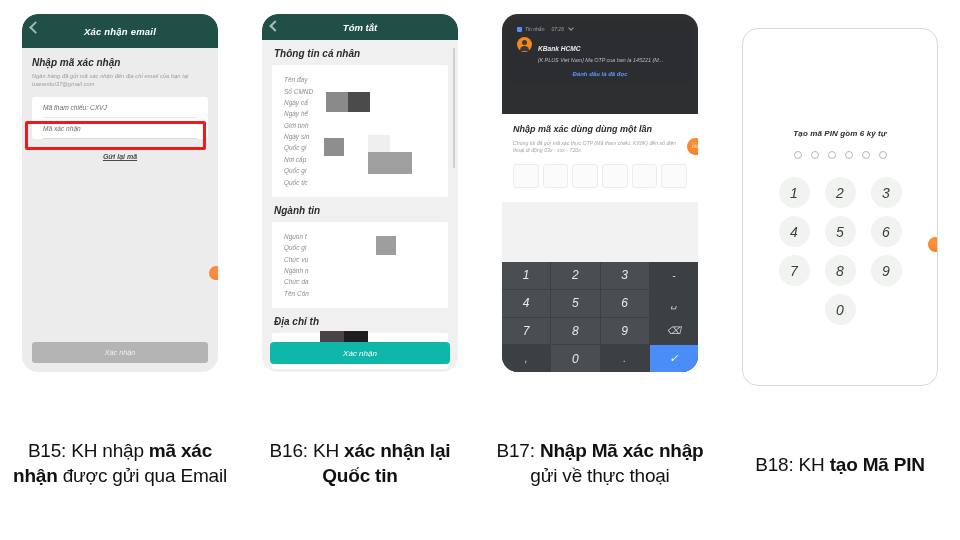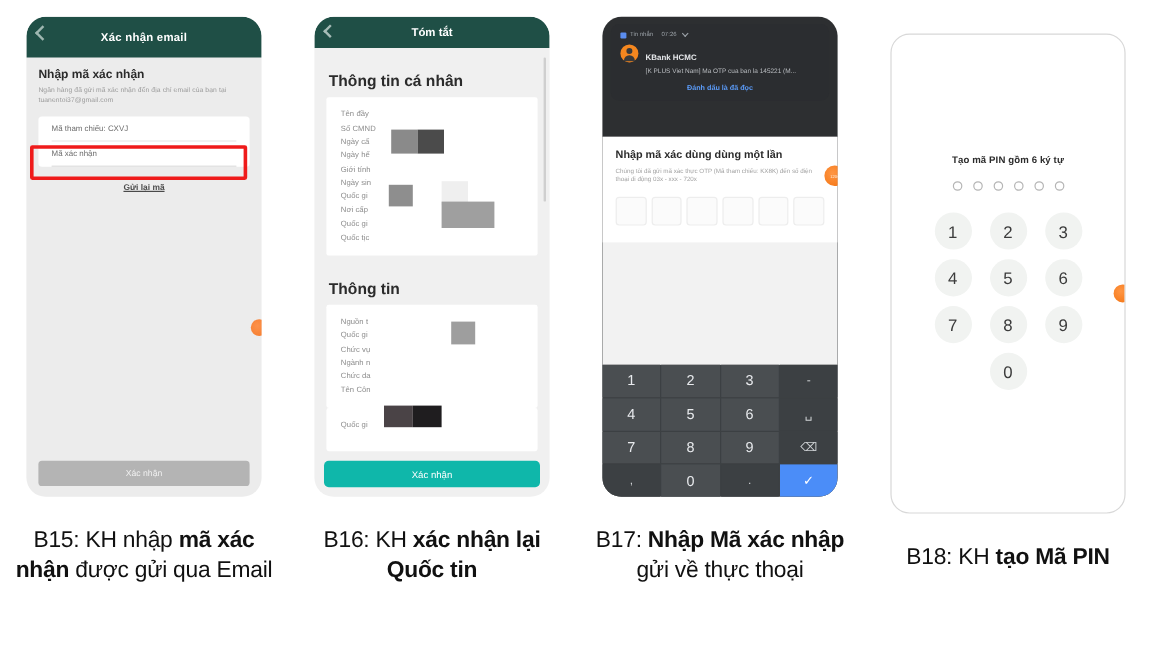--- a/index.html
+++ b/index.html
@@ -13,22 +13,22 @@
 
   
   .col { position: absolute; top: 0; width: 240px; height: 540px; }
   .col-1 { left: 0; }
   .col-2 { left: 240px; }
   .col-3 { left: 480px; }
   .col-4 { left: 720px; margin-top: 14px; }
 
   .phone {
     position: absolute; left: 50%; transform: translateX(-50%);
-    top: 14px; width: 196px; height: 400px;
-    border-radius: 16px; overflow: hidden; background:#fff;
+    top: 14px; width: 196px; height: 358px;
+    border-radius: 16px; overflow: hidden; background:#fff;font-style:italic;
   }
 
   
   .caption {
     position: absolute; left: 6px; right: 6px; top: 438px;
     text-align: center; color: #111;
     font-size: 19px; line-height: 25px; letter-spacing: -0.2px;
   }
   .caption b { font-weight: 700; }
 
@@ -74,21 +74,21 @@
   
   .p2 { background: #f0f0f0; }
   .p2-header {
     height: 26px; background: #1f4f46; position: relative;
     border-top-left-radius: 16px; border-top-right-radius: 16px;
     display:flex; align-items:center;
   }
   .p2-back { position:absolute; left: 9px; top: 8px; width:8px; height:8px;
     border-left: 2px solid #a7bcb7; border-bottom: 2px solid #a7bcb7; transform: rotate(45deg); }
   .p2-title { width:100%; text-align:center; color:#fff; font-size: 9.5px; font-weight:700; }
-  .p2-sec-title { font-size: 13px; font-weight:700; color:#2b2b2b; padding: 20px 12px 6px 12px; }
+  .p2-sec-title { font-size: 10px; font-weight:700; color:#2b2b2b; padding: 8px 12px 6px 12px; }
   .p2-card { background:#fff; margin: 0 10px; border-radius: 2px; padding: 9px 0 9px 0; position: relative; }
   .p2-row { font-size: 6.4px; color:#8b8b8b; padding: 2.2px 0 2.2px 12px; letter-spacing: .05px;}
   .redact { position: absolute; background: #9a9a9a; }
   .p2-cta {
     position: absolute; left: 8px; right: 8px; bottom: 8px; height: 22px;
     background: #0fb7aa; border-radius: 4px; display:flex; align-items:center; justify-content:center;
     color:#fff; font-size: 8px;
   }
   .p2-scrollbar { position:absolute; right: 3px; top: 34px; width: 2px; height: 120px;
     background: #cfcfcf; border-radius: 2px; }
@@ -197,31 +197,32 @@
         <div class="p2-row">Nơi cấp</div>
         <div class="p2-row">Quốc gi</div>
         <div class="p2-row">Quốc tịc</div>
         <span class="redact" style="left:54px;top:27px;width:22px;height:20px;background:#8a8a8a;"></span>
         <span class="redact" style="left:76px;top:27px;width:22px;height:20px;background:#4b4b4b;"></span>
         <span class="redact" style="left:52px;top:73px;width:20px;height:18px;background:#8e8e8e;"></span>
         <span class="redact" style="left:96px;top:70px;width:22px;height:20px;background:#efefef;"></span>
         <span class="redact" style="left:96px;top:87px;width:44px;height:22px;background:#9f9f9f;"></span>
       </div>
 
-      <div class="p2-sec-title">Thông tin</div>
+      <div class="p2-sec-title">Ngành tin</div>
       <div class="p2-card">
         <div class="p2-row">Nguồn t</div>
         <div class="p2-row">Quốc gi</div>
         <div class="p2-row">Chức vụ</div>
         <div class="p2-row">Ngành n</div>
         <div class="p2-row">Chức da</div>
         <div class="p2-row">Tên Côn</div>
         <span class="redact" style="left:104px;top:14px;width:20px;height:19px;background:#9e9e9e;"></span>
       </div>
 
+      <div class="p2-sec-title">Địa chỉ th</div>
       <div class="p2-card" style="padding-bottom:16px;">
         <div class="p2-row">Quốc gi</div>
         <span class="redact" style="left:48px;top:-2px;width:24px;height:18px;background:#4a4346;"></span>
         <span class="redact" style="left:72px;top:-2px;width:24px;height:18px;background:#1f1d1f;"></span>
       </div>
 
       <div class="p2-cta">Xác nhận</div>
     </div>
 
     <div class="caption">

